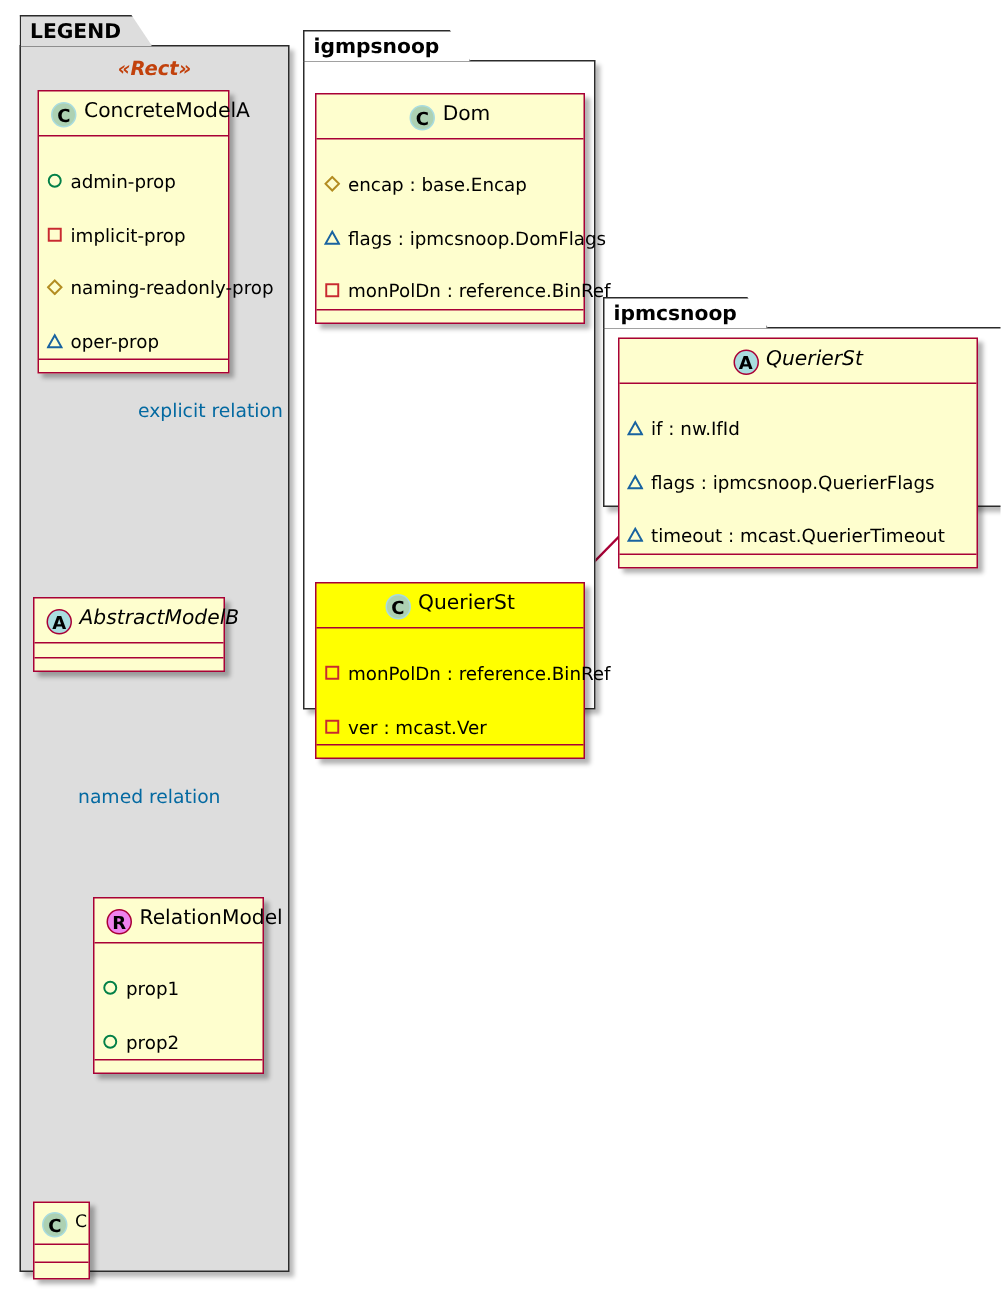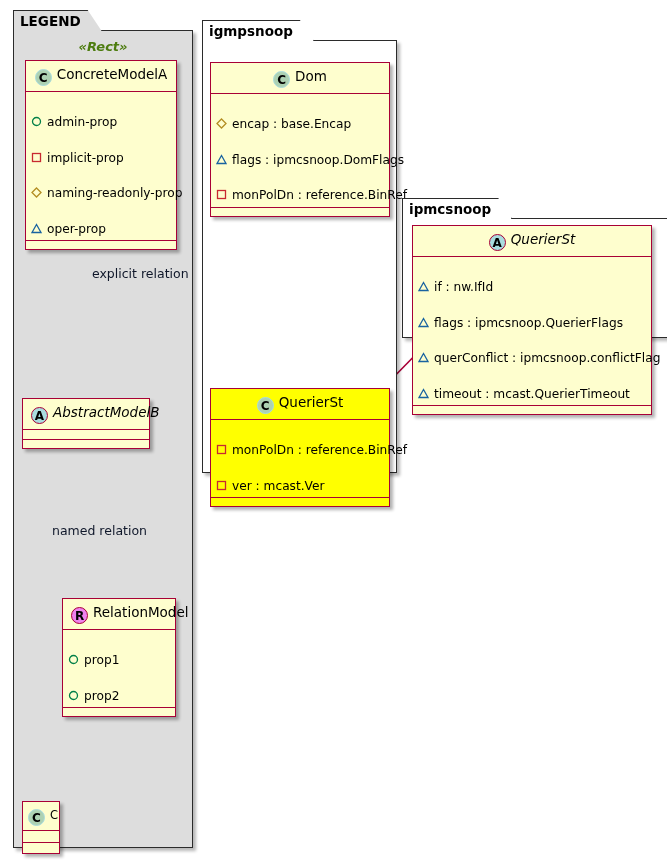--- a/index.html
+++ b/index.html
@@ -115,21 +115,21 @@
   .badge.rel { background: #EE82EE; border: 1px solid #A80036; }
 
   .cls-name { font-size: 13.5px; }
   .cls-name.italic { font-style: italic; }
 
   .stereo {
     position: absolute;
     font-size: 13px;
     font-style: italic;
     font-weight: bold;
-    color: #4d7c0f;
+    color: #c2410c;
     text-align: center;
   }
 
   
   .attr {
     display: block;
     font-size: 12.2px;
     color: #000000;
     line-height: 15.5px;
     white-space: nowrap;
@@ -142,21 +142,21 @@
     margin-right: 5px;
     vertical-align: -1px;
     position: relative;
   }
   .ic svg { display:block; }
 
   
   .edge-label {
     position: absolute;
     font-size: 12.5px;
-    color: #0f172a;
+    color: #0369a1;
     white-space: nowrap;
   }
 </style>
 </head>
 <body>
 
 <div id="canvas">
 
   <svg class="edges" viewBox="0 0 667 863">
 
@@ -190,21 +190,21 @@
   <div class="package legend-pkg" style="left:13px; top:30px; width:180px; height:818px;">
     <div class="pkg-tab legend-tab">
       <span>LEGEND</span>
     </div>
   </div>
 
   <div class="stereo" style="left:23px; top:39px; width:160px;">
     <span>«Rect»</span>
   </div>
 
-  <div class="clsbox" style="left:25px; top:60px; width:152px;">
+  <div class="clsbox" style="left:25px; top:60px; width:128px;">
     <div class="cls-head with-sep">
       <span class="badge c">C</span><span class="cls-name">ConcreteModelA</span>
     </div>
     <div class="cls-body">
       <span class="attr">
         <span class="ic"><svg width="11" height="11">
               <circle cx="5.5" cy="5.5" r="4" fill="none" stroke="#038048" stroke-width="1.3"></circle>
             </svg></span><span>admin-prop</span>
       </span>
       <span class="attr">
@@ -335,24 +335,19 @@
             </svg></span><span>if : nw.IfId</span>
       </span>
       <span class="attr">
         <span class="ic"><svg width="11" height="11">
               <path d="M5.5 1.5 L10 9.5 L1 9.5 Z" fill="none" stroke="#1963A0" stroke-width="1.3"></path>
             </svg></span><span>flags : ipmcsnoop.QuerierFlags</span>
       </span>
       <span class="attr">
         <span class="ic"><svg width="11" height="11">
               <path d="M5.5 1.5 L10 9.5 L1 9.5 Z" fill="none" stroke="#1963A0" stroke-width="1.3"></path>
-            </svg></span><span>querConflict : ipmcsnoop.conflictFlag</span>
-      </span>
-      <span class="attr">
-        <span class="ic"><svg width="11" height="11">
-              <path d="M5.5 1.5 L10 9.5 L1 9.5 Z" fill="none" stroke="#1963A0" stroke-width="1.3"></path>
             </svg></span><span>timeout : mcast.QuerierTimeout</span>
       </span>
     </div>
     <div class="cls-foot"></div>
   </div>
 
 </div>
 
 </body></html>

